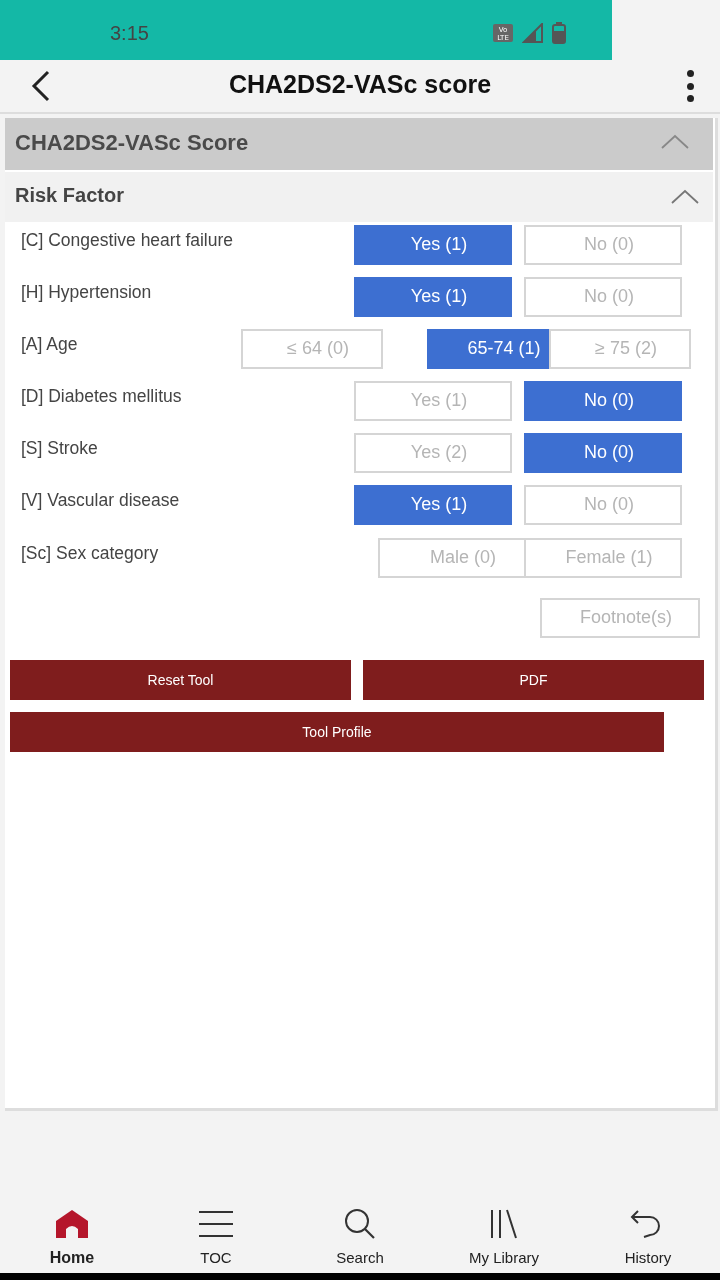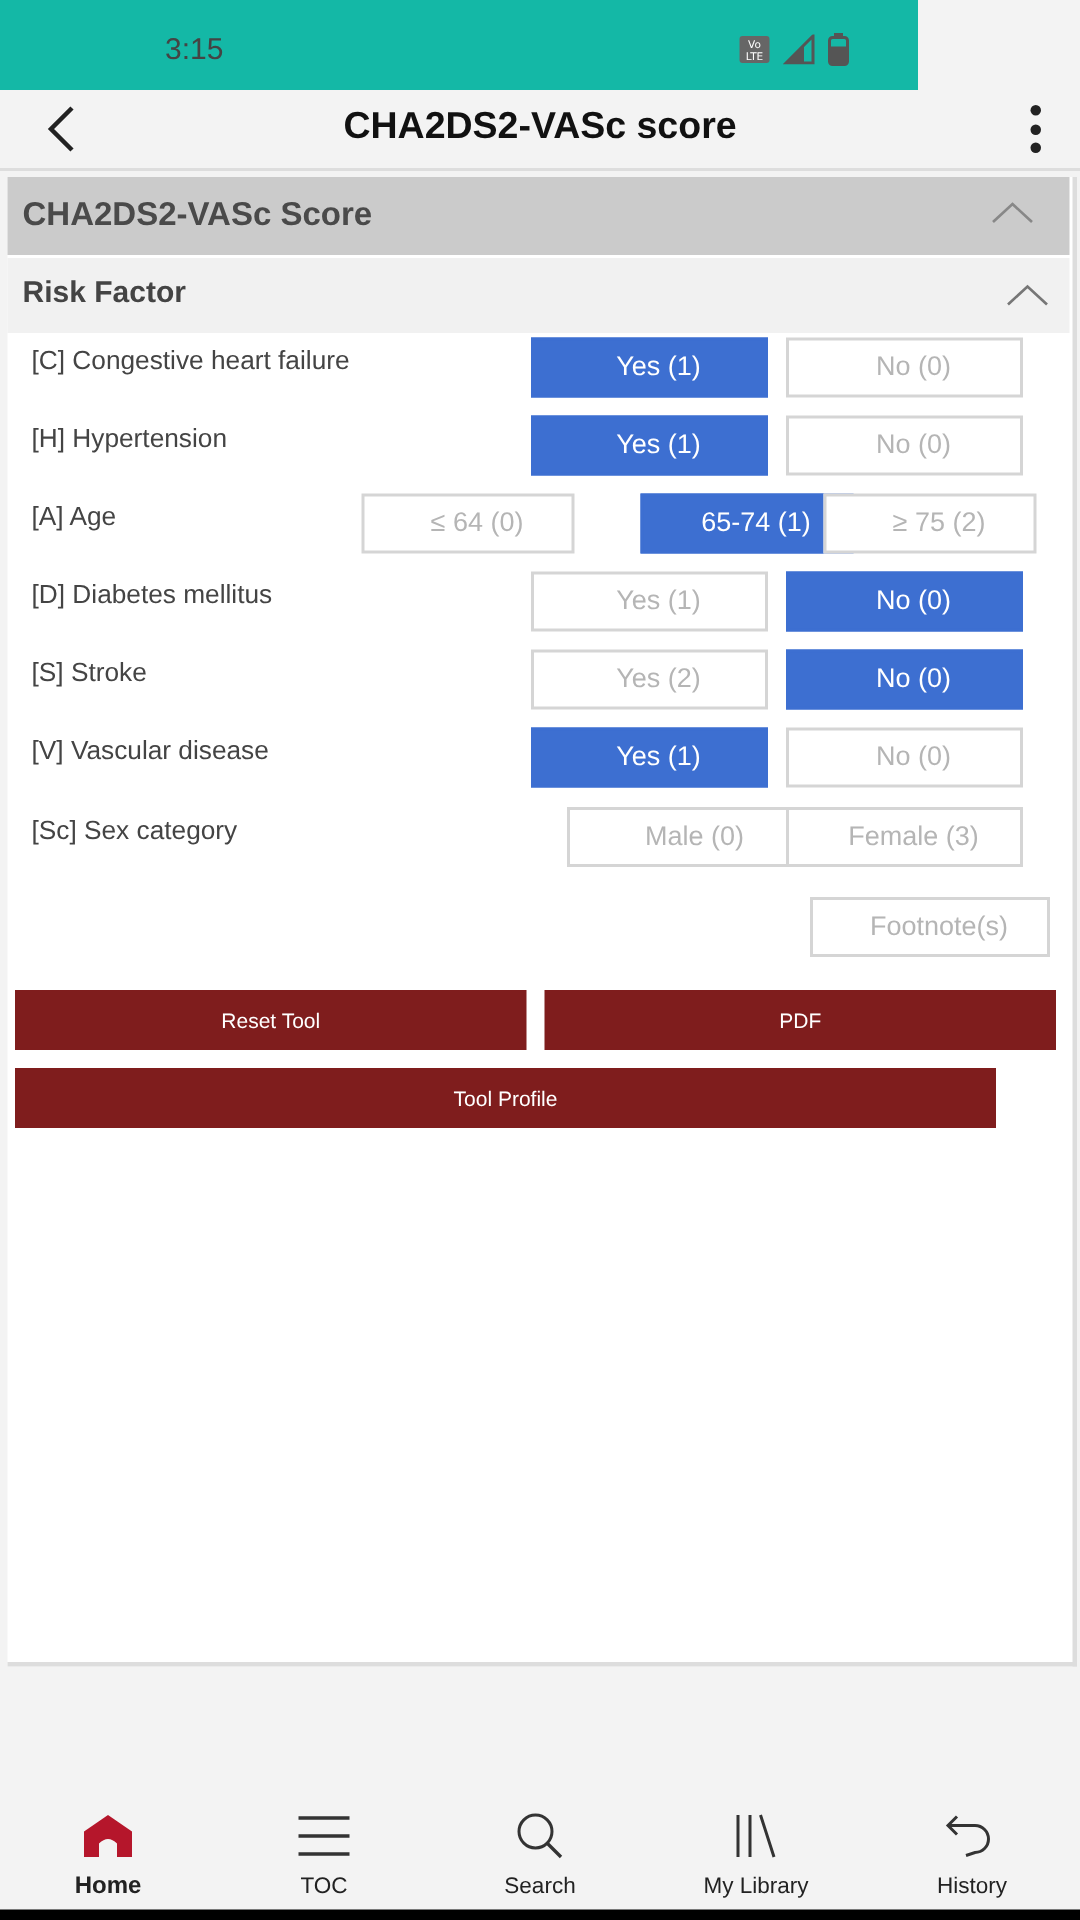--- a/index.html
+++ b/index.html
@@ -103,21 +103,21 @@
   <span class="row-label" style="top:320px;">[S] Stroke</span>
   <div class="opt" style="left:349px;top:315px;width:158px;">Yes (2)</div>
   <div class="opt sel" style="left:519px;top:315px;width:158px;">No (0)</div>
 
   <span class="row-label" style="top:372px;">[V] Vascular disease</span>
   <div class="opt sel" style="left:349px;top:367px;width:158px;">Yes (1)</div>
   <div class="opt" style="left:519px;top:367px;width:158px;">No (0)</div>
 
   <span class="row-label" style="top:425px;">[Sc] Sex category</span>
   <div class="opt" style="left:349px;top:420px;width:158px;margin-left:24px;">Male (0)</div>
-  <div class="opt" style="left:519px;top:420px;width:158px;">Female (3)</div>
+  <div class="opt" style="left:519px;top:420px;width:158px;">Female (1)</div>
 
   <div class="opt" style="left:522px;top:480px;width:160px;height:40px;margin-left:13px;">Footnote(s)</div>
 
   <div class="dark-btn" style="left:5px;top:542px;width:341px;">Reset Tool</div>
   <div class="dark-btn" style="left:358px;top:542px;width:341px;">PDF</div>
   <div class="dark-btn" style="left:5px;top:594px;width:654px;">Tool Profile</div>
 </div>
 
 <div class="bottom-nav">
   <div class="nav-item active">

